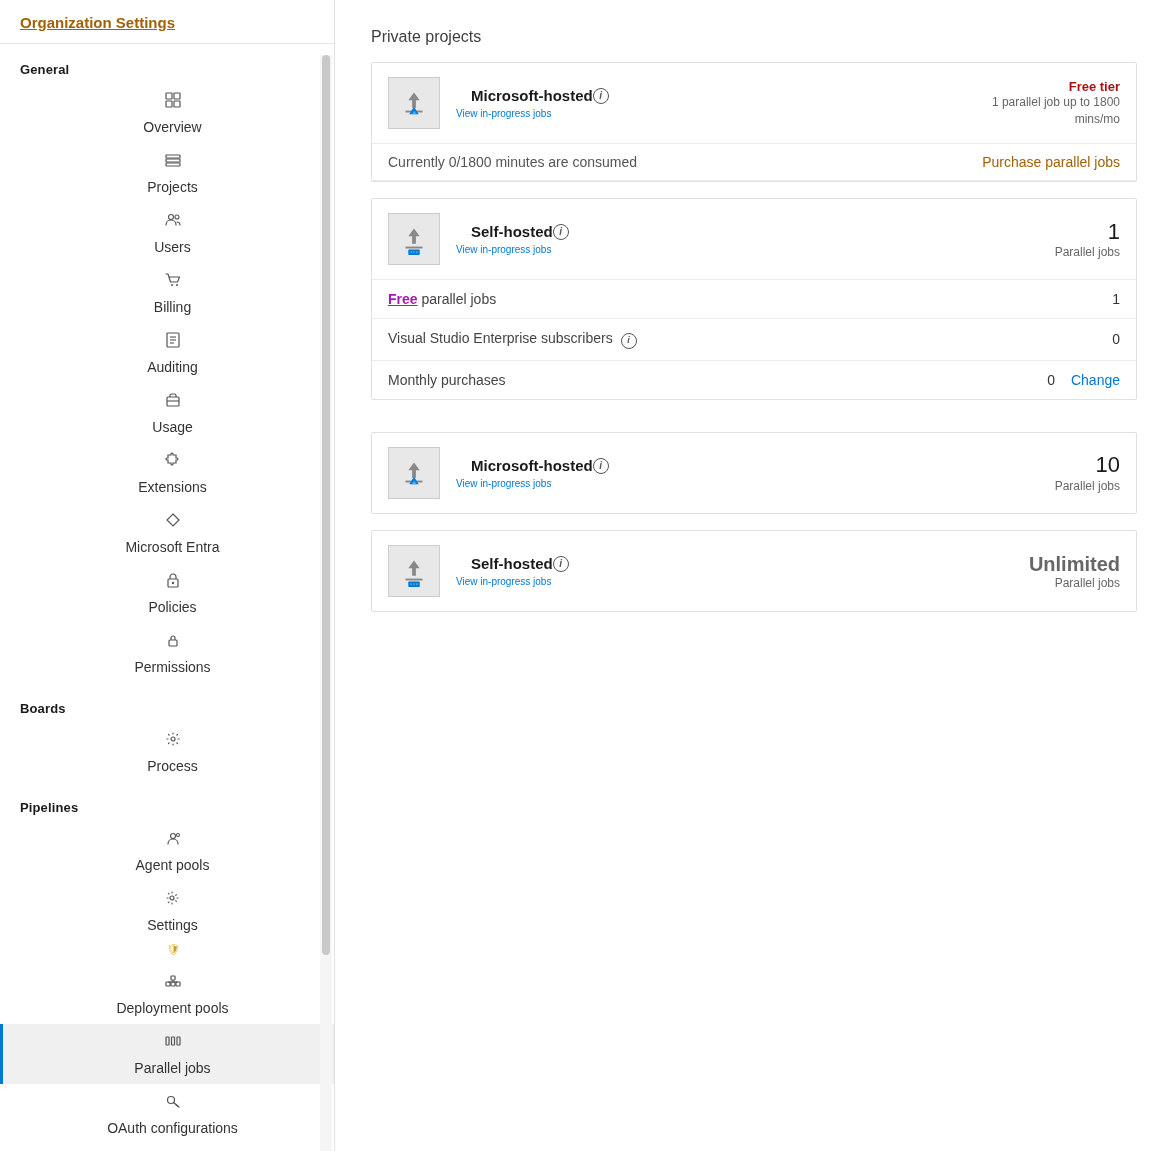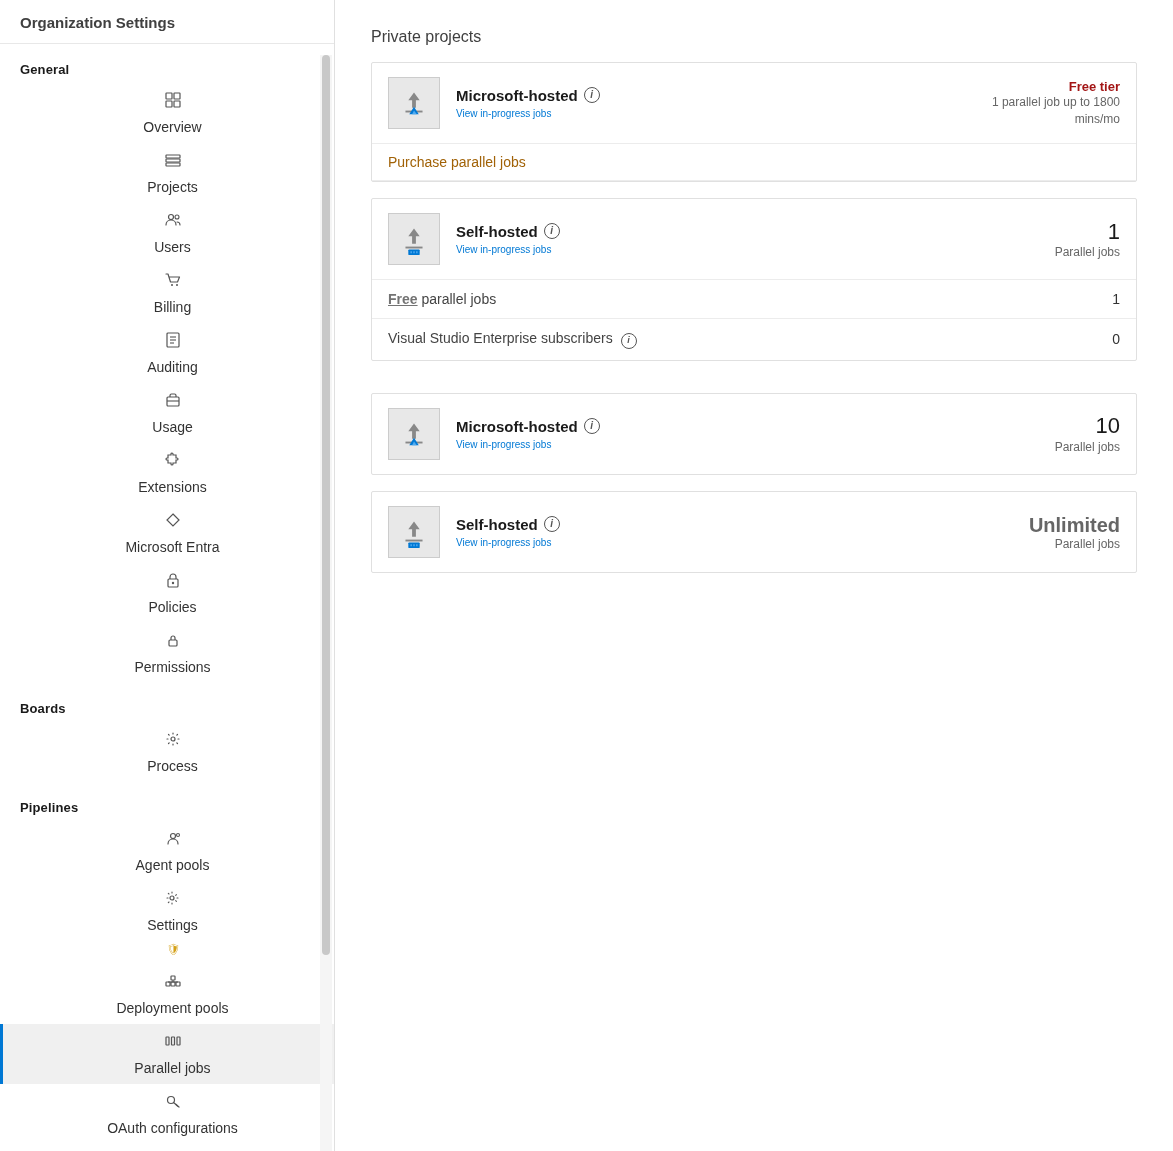--- a/index.html
+++ b/index.html
@@ -22,21 +22,22 @@
       border-right: 1px solid #e0e0e0;
       overflow-y: auto;
       padding-bottom: 20px;
       position: relative;
     }
     .sidebar-title {
       font-size: 15px;
       font-weight: 700;
       padding: 14px 20px 12px 20px;
       border-bottom: 1px solid #e8e8e8;
-      color: #404040;
+      color: #a16207;
+      text-decoration: underline;
     }
     .sidebar-section-header {
       font-size: 13px;
       font-weight: 700;
       color: #1a1a1a;
       padding: 18px 20px 6px 20px;
       letter-spacing: 0.01em;
     }
     .sidebar-item {
       display: flex;
@@ -133,22 +134,22 @@
     }
 
     .card-row-info {
       flex: 1;
     }
     .card-row-title {
       font-size: 15px;
       font-weight: 600;
       color: #1a1a1a;
       display: flex;
-      align-items: flex-start;
-      gap: 6px;
+      align-items: flex-end;
+      margin-left: 15px;
     }
     .card-row-link {
       color: #0078d4;
       font-size: 10px;
       cursor: pointer;
       text-decoration: none;
       display: block;
       margin-top: 4px;
     }
 
@@ -207,21 +208,21 @@
       font-size: 14px;
       color: #444;
     }
     .stat-row:last-child {
       border-bottom: none;
     }
     .stat-row-label {
       flex: 1;
     }
     .stat-row-label .free-label {
-      color: #737373;
+      color: #a21caf;
       font-weight: 600;
       text-decoration: underline;
     }
     .stat-row-value {
       min-width: 120px;
       text-align: right;
       color: #333;
     }
     .stat-row-link {
       color: #0078d4;
@@ -472,20 +473,21 @@
           </div>
           <a class="card-row-link">View in-progress jobs</a>
         </div>
         <div class="card-row-value">
           <div class="free-tier">Free tier</div>
           <div class="free-tier-desc" style="white-space: pre-line;">1 parallel job up to 1800
 mins/mo</div>
         </div>
       </div>
       <div class="minutes-row">
+        <span class="minutes-row-label">Currently 0/1800 minutes are consumed</span>
         <a class="purchase-link">Purchase parallel jobs</a>
       </div>
     </div>
 
     <div class="card" style="margin-top:16px;">
       <div class="card-row">
         <div class="agent-icon">
           <svg width="38" height="38" viewBox="0 0 38 38" fill="none">
             <rect width="38" height="38" fill="#e8e8e8"></rect>
             <path d="M19 8 L25 16 H21 V24 H17 V16 H13 Z" fill="#888"></path>
@@ -518,20 +520,27 @@
       </div>
 
       <div class="stat-row">
         <span class="stat-row-label">
           <span>Visual Studio Enterprise subscribers</span>
           <span class="info-icon" style="margin-left:4px;font-size:9px;">i</span>
         </span>
         <span class="stat-row-value">0</span>
       </div>
 
+      <div class="stat-row">
+        <span class="stat-row-label">Monthly purchases</span>
+        <span class="stat-row-value">
+          <span>0</span>
+          <a class="stat-row-link" style="margin-left:12px;">Change</a>
+        </span>
+      </div>
     </div>
   </div>
 
   <div class="section-block">
 
     <div class="card">
       <div class="card-row">
         <div class="agent-icon">
           <svg width="38" height="38" viewBox="0 0 38 38" fill="none">
             <rect width="38" height="38" fill="#e8e8e8"></rect>

